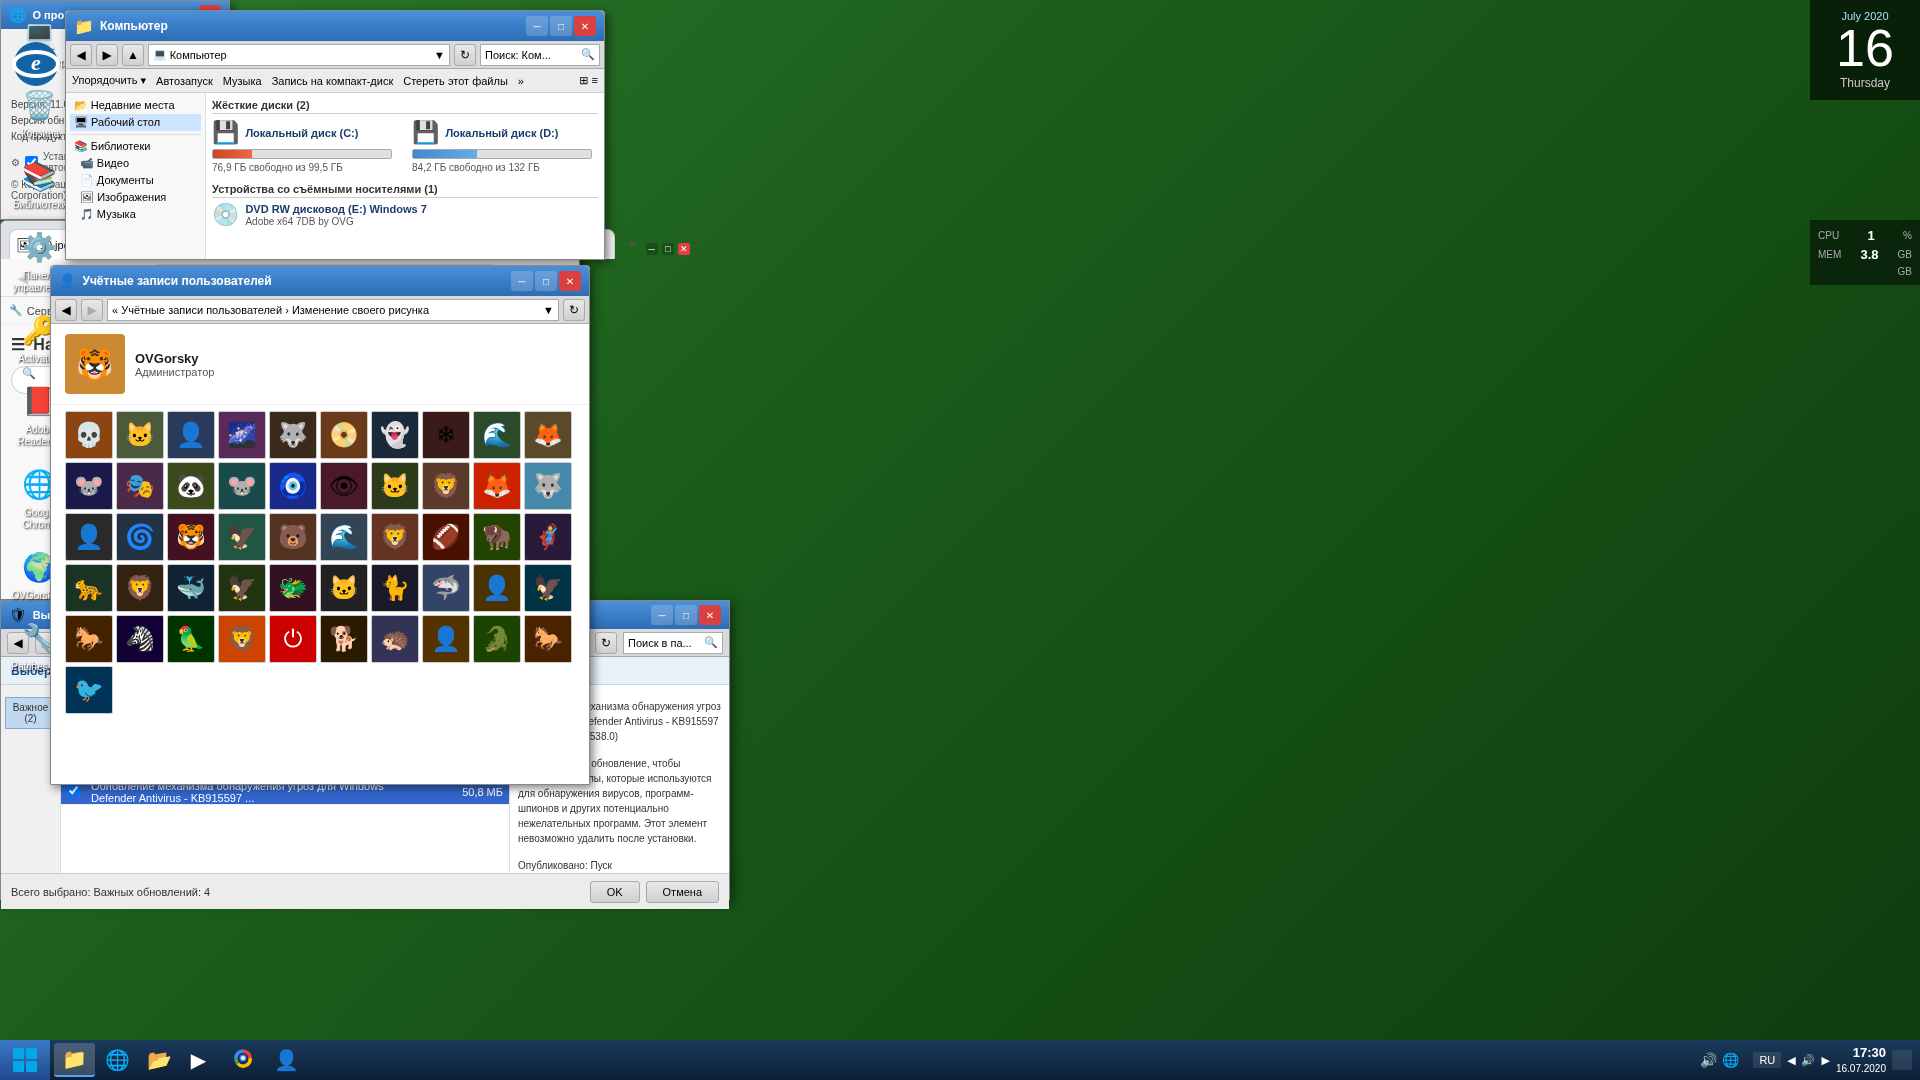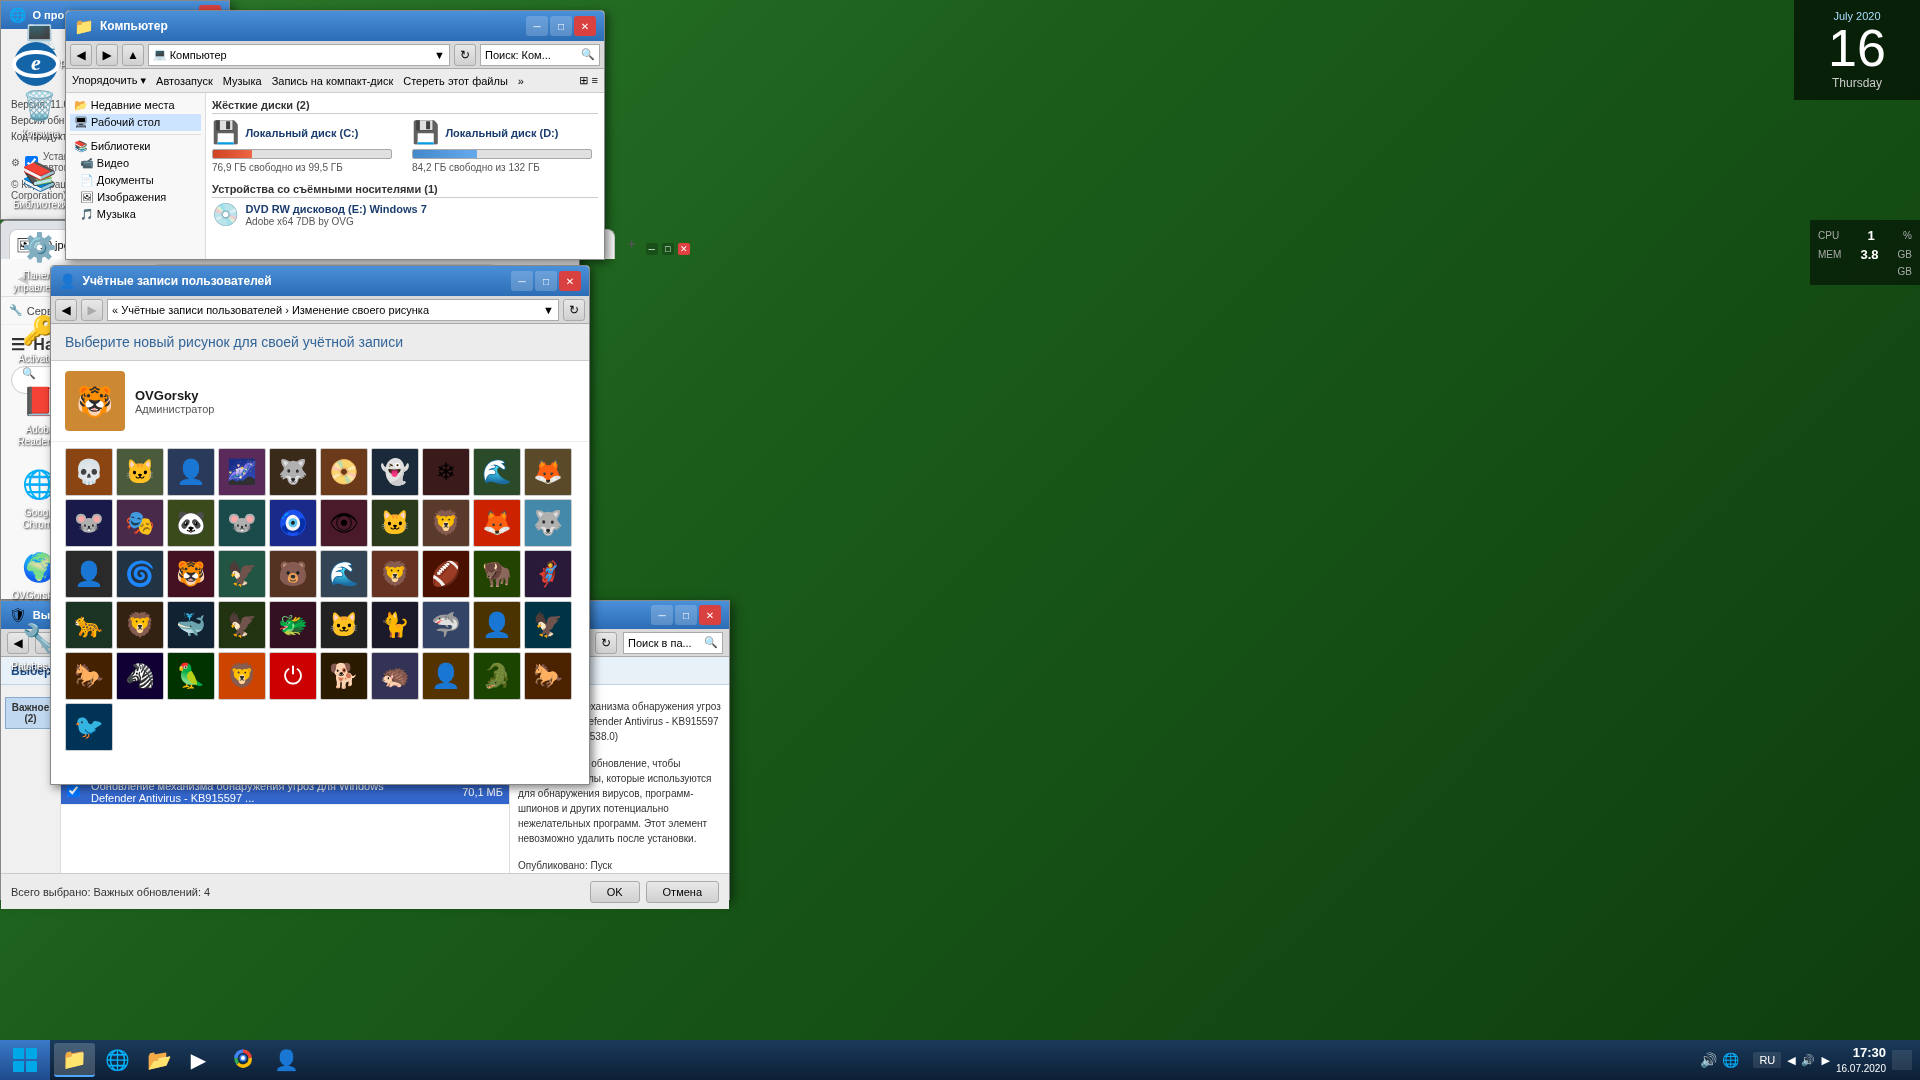--- a/index.html
+++ b/index.html
@@ -58,21 +58,21 @@
       text-align: center;
       text-shadow: 1px 1px 2px #000;
       line-height: 1.2;
     }
 
     
     .clock-widget {
       position: absolute;
       right: 0;
       top: 0;
-      width: 126px;
+      width: 110px;
       background: rgba(0,0,0,0.6);
       color: white;
       text-align: center;
       padding: 10px 5px;
       font-family: 'Segoe UI', sans-serif;
     }
     .clock-month { font-size: 11px; color: #aaddff; }
     .clock-day { font-size: 52px; font-weight: 300; line-height: 1; }
     .clock-weekday { font-size: 12px; color: #cccccc; margin-top: 2px; }
 
@@ -1015,21 +1015,20 @@
     <div class="user-toolbar">
       <div class="toolbar-nav-btn">◀</div>
       <div class="toolbar-nav-btn" style="color:#aaa;">▶</div>
       <div class="address-bar" style="flex:1;">
         <span>«  Учётные записи пользователей › Изменение своего рисунка</span>
         <span style="margin-left:auto;">▼</span>
       </div>
       <div class="toolbar-nav-btn">↻</div>
     </div>
     <div class="user-content">
-      <div class="user-header">Выберите новый рисунок для своей учётной записи</div>
       <div class="user-info-row">
         <div class="user-avatar">🐯</div>
         <div class="user-details">
           <div class="user-name">OVGorsky</div>
           <div class="user-role">Администратор</div>
         </div>
       </div>
       <div class="avatar-grid">
 
         <div class="avatar-thumb av1">💀</div>
@@ -1283,21 +1282,21 @@
         <span>Поиск в па...</span>
         <span style="margin-left:auto;">🔍</span>
       </div>
     </div>
     <div style="height:28px;background:#e8f0f8;display:flex;align-items:center;padding:0 10px;border-bottom:1px solid #c0d4e8;">
       <span style="font-size:12px;color:#1a4c8a;font-weight:bold;">Выберите обновления для установки</span>
     </div>
     <div class="update-content">
       <div class="update-left">
         <div class="update-category">
-          <div style="background:#c0d8f0;border:1px solid #88aacc;padding:4px;font-size:10px;text-align:center;font-weight:bold;">Важное (2)</div>
+          <div style="background:#c0d8f0;border:1px solid #88aacc;padding:4px;font-size:10px;text-align:center;">Важное (2)</div>
         </div>
       </div>
       <div class="update-list">
         <div class="update-list-header">
           <div class="update-col-check">☑</div>
           <div class="update-col-name">Имя</div>
           <div class="update-col-size">Размер</div>
         </div>
 
         <div class="update-section-header">
@@ -1308,21 +1307,21 @@
           <div class="update-col-name">Средство удаления вредоносных программ для платформы x64: v5.82 (KB890830)</div>
           <div class="update-col-size">30,0 МБ</div>
         </div>
 
         <div class="update-section-header">
           <span>▼</span>&nbsp;Microsoft Defender Antivirus (1)
         </div>
         <div class="update-row highlighted">
           <div class="update-col-check"><input type="checkbox" checked="" style=""></div>
           <div class="update-col-name">Обновление механизма обнаружения угроз для Windows Defender Antivirus - KB915597 ...</div>
-          <div class="update-col-size">70,1 МБ</div>
+          <div class="update-col-size">50,8 МБ</div>
         </div>
       </div>
       <div class="update-detail">
         <div class="update-detail-title"></div>
         <div class="update-detail-desc">Обновление механизма обнаружения угроз для Windows Defender Antivirus - KB915597 (версия 1.319.1538.0)</div>
         <br>
         <div class="update-detail-desc">Установите это обновление, чтобы исправить файлы, которые используются для обнаружения вирусов, программ-шпионов и других потенциально нежелательных программ. Этот элемент невозможно удалить после установки.</div>
         <br>
         <div class="update-detail-desc">Опубликовано:  Пуск</div>
         

